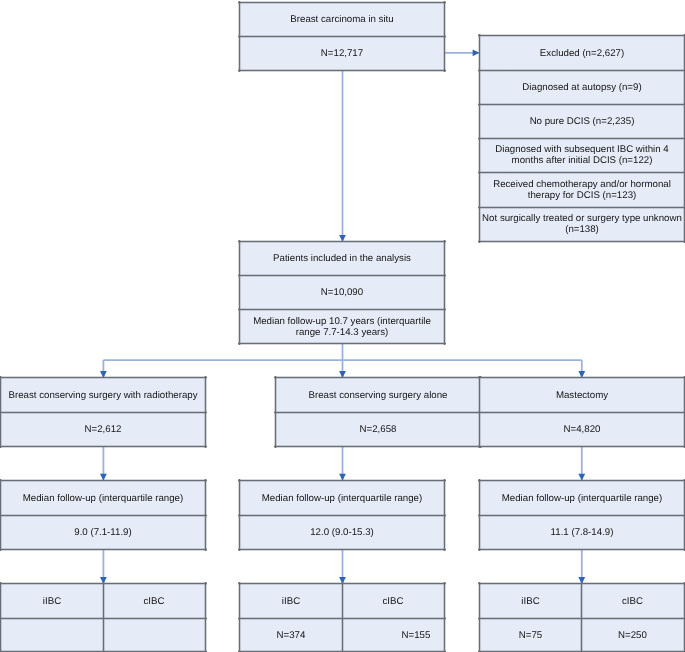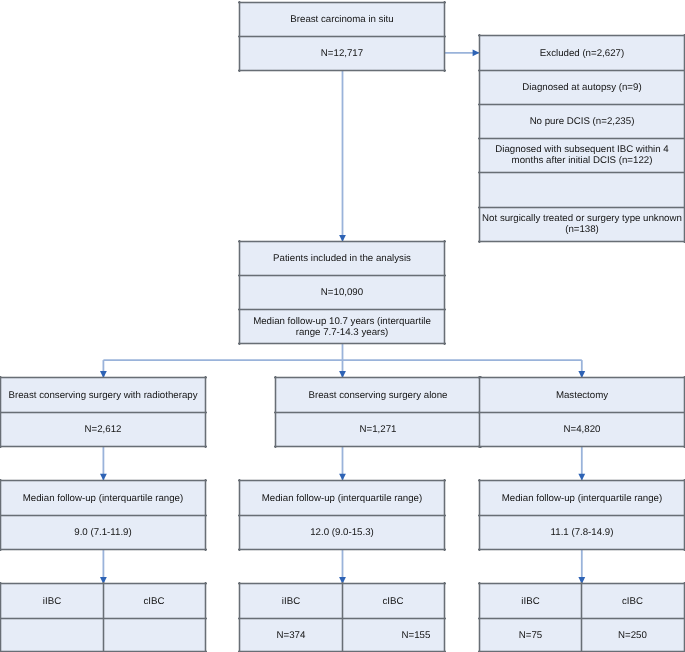--- a/index.html
+++ b/index.html
@@ -75,20 +75,23 @@
       </div>
     <div class="row" style="left: 0px; top: 34.6px; width: 206px; height: 34px;">
         <div class="rowtext">Diagnosed at autopsy (n=9)</div>
       </div>
     <div class="row" style="left: 0px; top: 68.6px; width: 206px; height: 34px;">
         <div class="rowtext">No pure DCIS (n=2,235)</div>
       </div>
     <div class="row" style="left: 0px; top: 102.6px; width: 206px; height: 34px;">
         <div class="rowtext">Diagnosed with subsequent IBC within 4 months after initial DCIS (n=122)</div>
       </div>
+    <div class="row" style="left: 0px; top: 136.6px; width: 206px; height: 35px;">
+        <div class="rowtext">Received chemotherapy and/or hormonal therapy for DCIS (n=123)</div>
+      </div>
     <div class="row" style="left: 0px; top: 171.6px; width: 206px; height: 34px;">
         <div class="rowtext">Not surgically treated or surgery type unknown (n=138)</div>
       </div>
   <div class="bd bdh" style="left: -1px; top: -1px; width: 208px; height: 3px;"></div>
       <div class="bd bdh" style="left: -1px; top: 205px; width: 208px; height: 3px;"></div>
       <div class="bd bdv" style="left: -1px; top: -1px; width: 3px; height: 209px;"></div>
       <div class="bd bdv" style="left: 204px; top: -1px; width: 3px; height: 209px;"></div>
       <div class="bd bdh" style="left: -1px; top: 34px; width: 208px; height: 3px;"></div>
       <div class="bd bdh" style="left: -1px; top: 68px; width: 208px; height: 3px;"></div>
       <div class="bd bdh" style="left: -1px; top: 102px; width: 208px; height: 3px;"></div>
@@ -126,21 +129,21 @@
       <div class="bd bdv" style="left: -1px; top: -1px; width: 3px; height: 72px;"></div>
       <div class="bd bdv" style="left: 204px; top: -1px; width: 3px; height: 72px;"></div>
       <div class="bd bdh" style="left: -1px; top: 34px; width: 208px; height: 3px;"></div>
     </div>
 
   <div class="box" id="n-bcs_alone" style="left: 239px; top: 377px; width: 206px; height: 70px; margin-left: 36px;">
     <div class="row" style="left: 0px; top: 0px; width: 206px; height: 34.8px;">
         <div class="rowtext">Breast conserving surgery alone</div>
       </div>
     <div class="row" style="left: 0px; top: 34.8px; width: 206px; height: 34.2px;">
-        <div class="rowtext">N=1,271</div>
+        <div class="rowtext">N=2,658</div>
       </div>
   <div class="bd bdh" style="left: -1px; top: -1px; width: 208px; height: 3px;"></div>
       <div class="bd bdh" style="left: -1px; top: 68px; width: 208px; height: 3px;"></div>
       <div class="bd bdv" style="left: -1px; top: -1px; width: 3px; height: 72px;"></div>
       <div class="bd bdv" style="left: 204px; top: -1px; width: 3px; height: 72px;"></div>
       <div class="bd bdh" style="left: -1px; top: 34px; width: 208px; height: 3px;"></div>
     </div>
 
   <div class="box" id="n-mastectomy" style="left: 479px; top: 377px; width: 206px; height: 70px;">
     <div class="row" style="left: 0px; top: 0px; width: 206px; height: 34.8px;">

